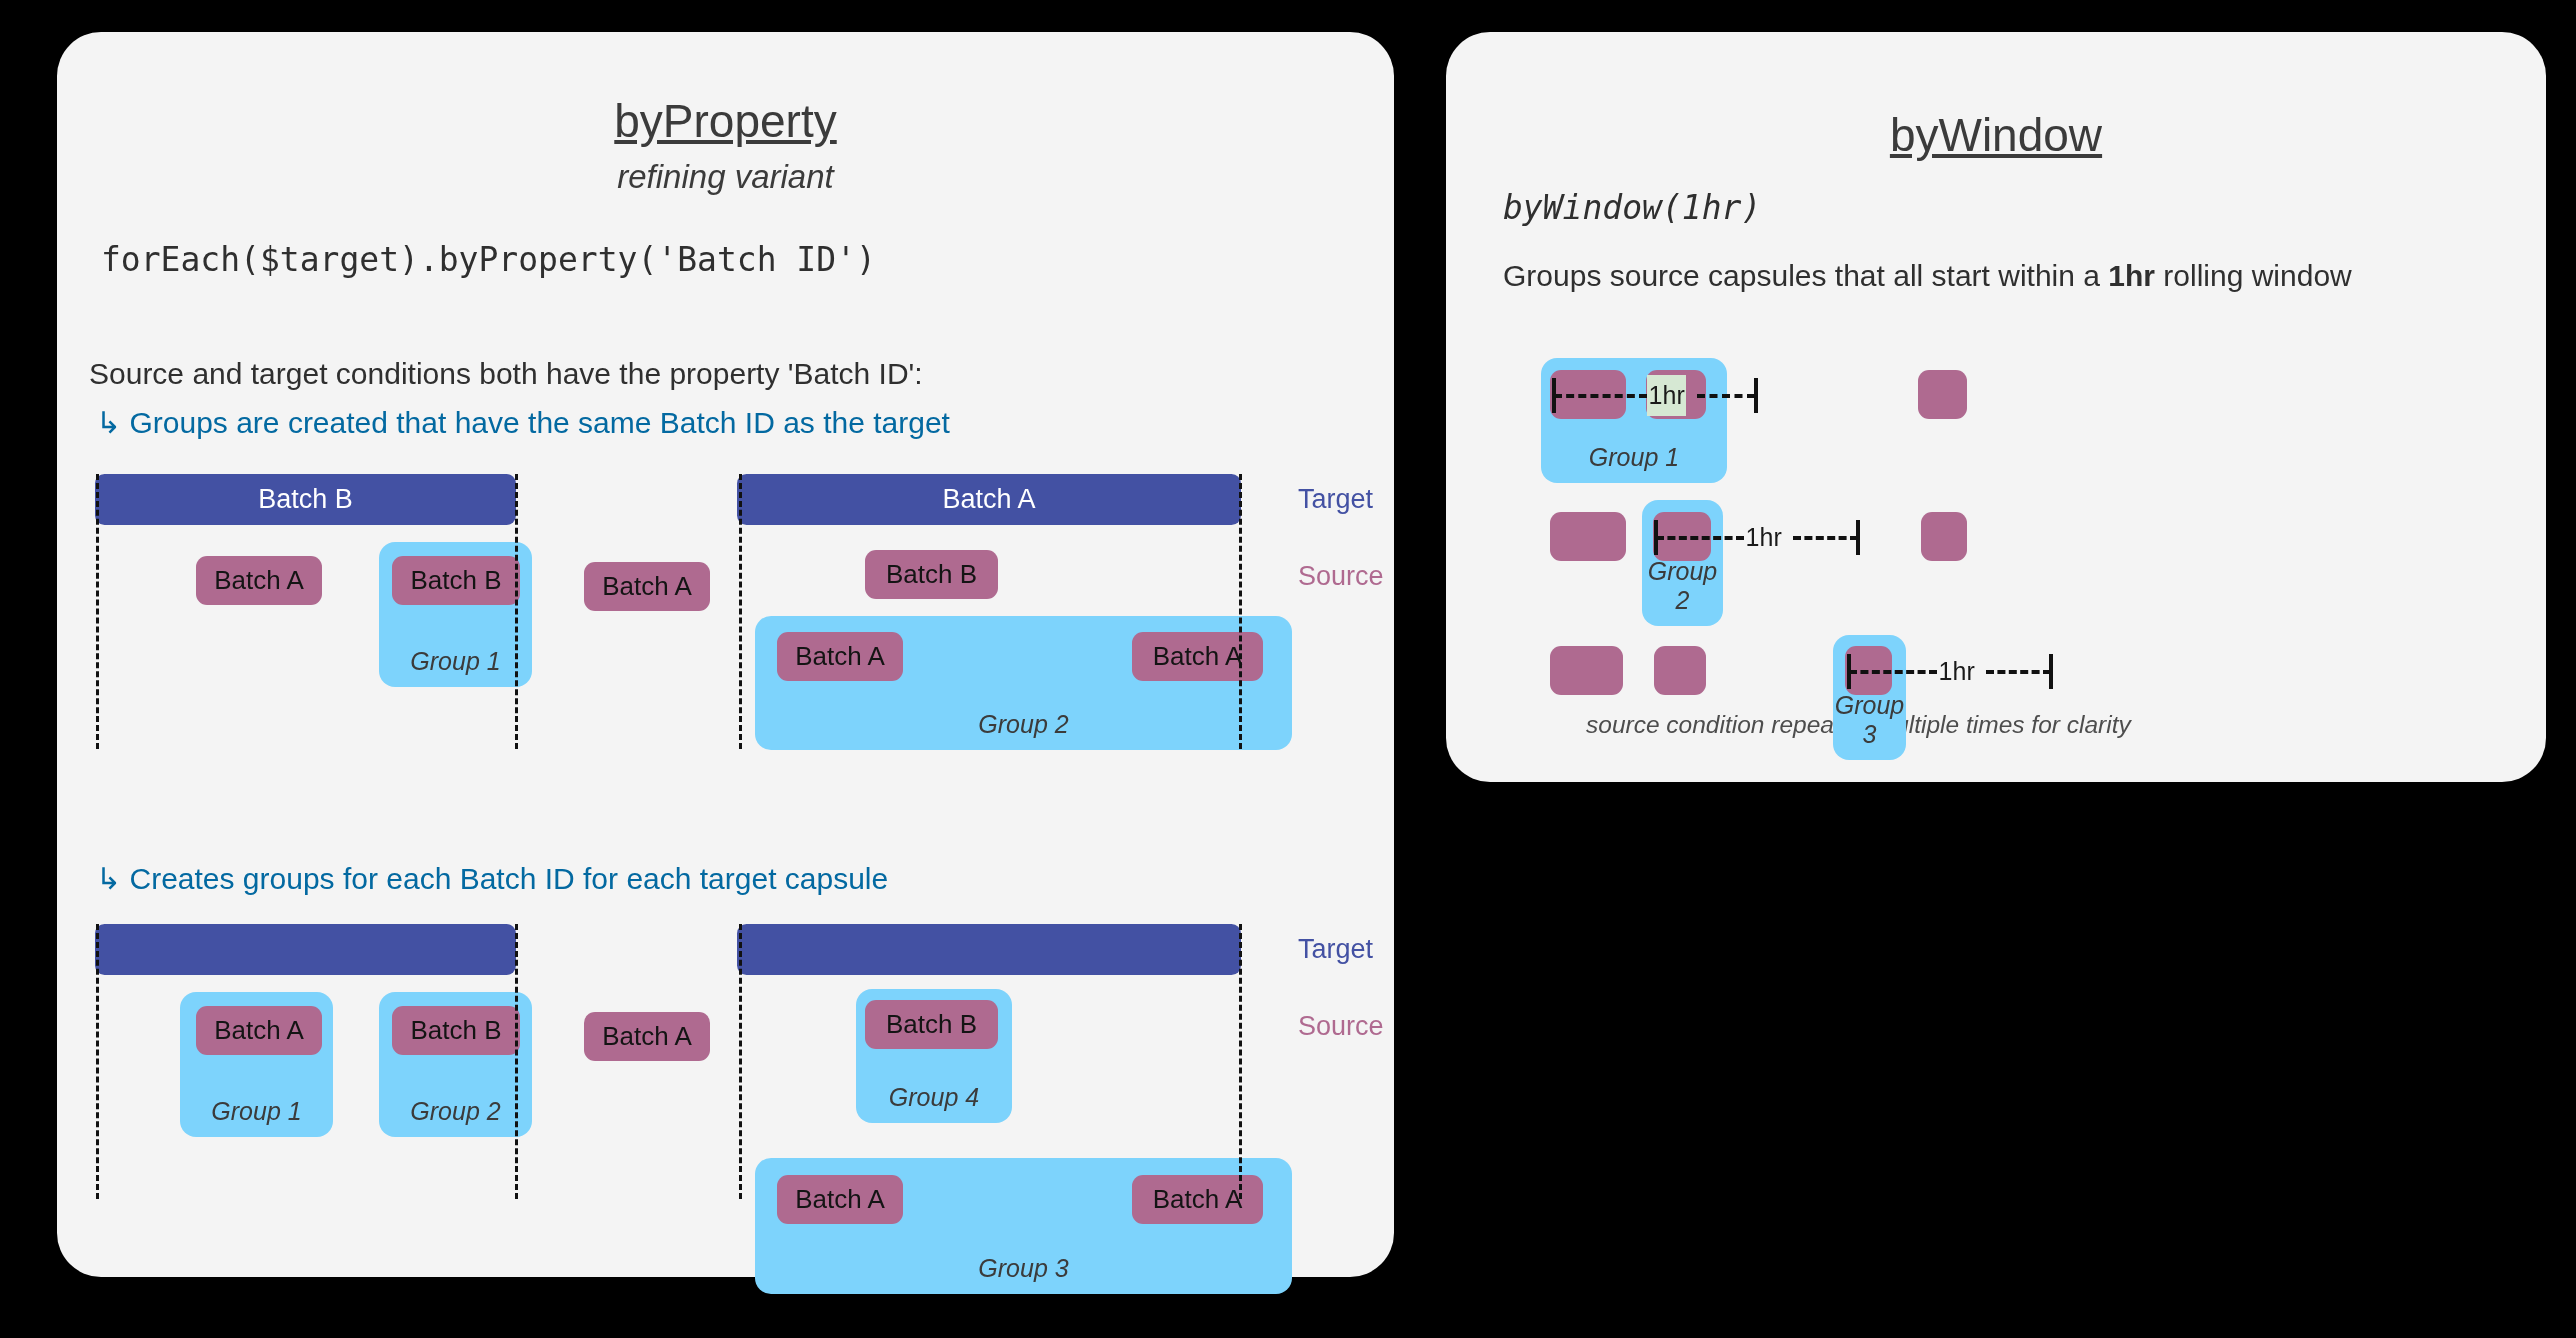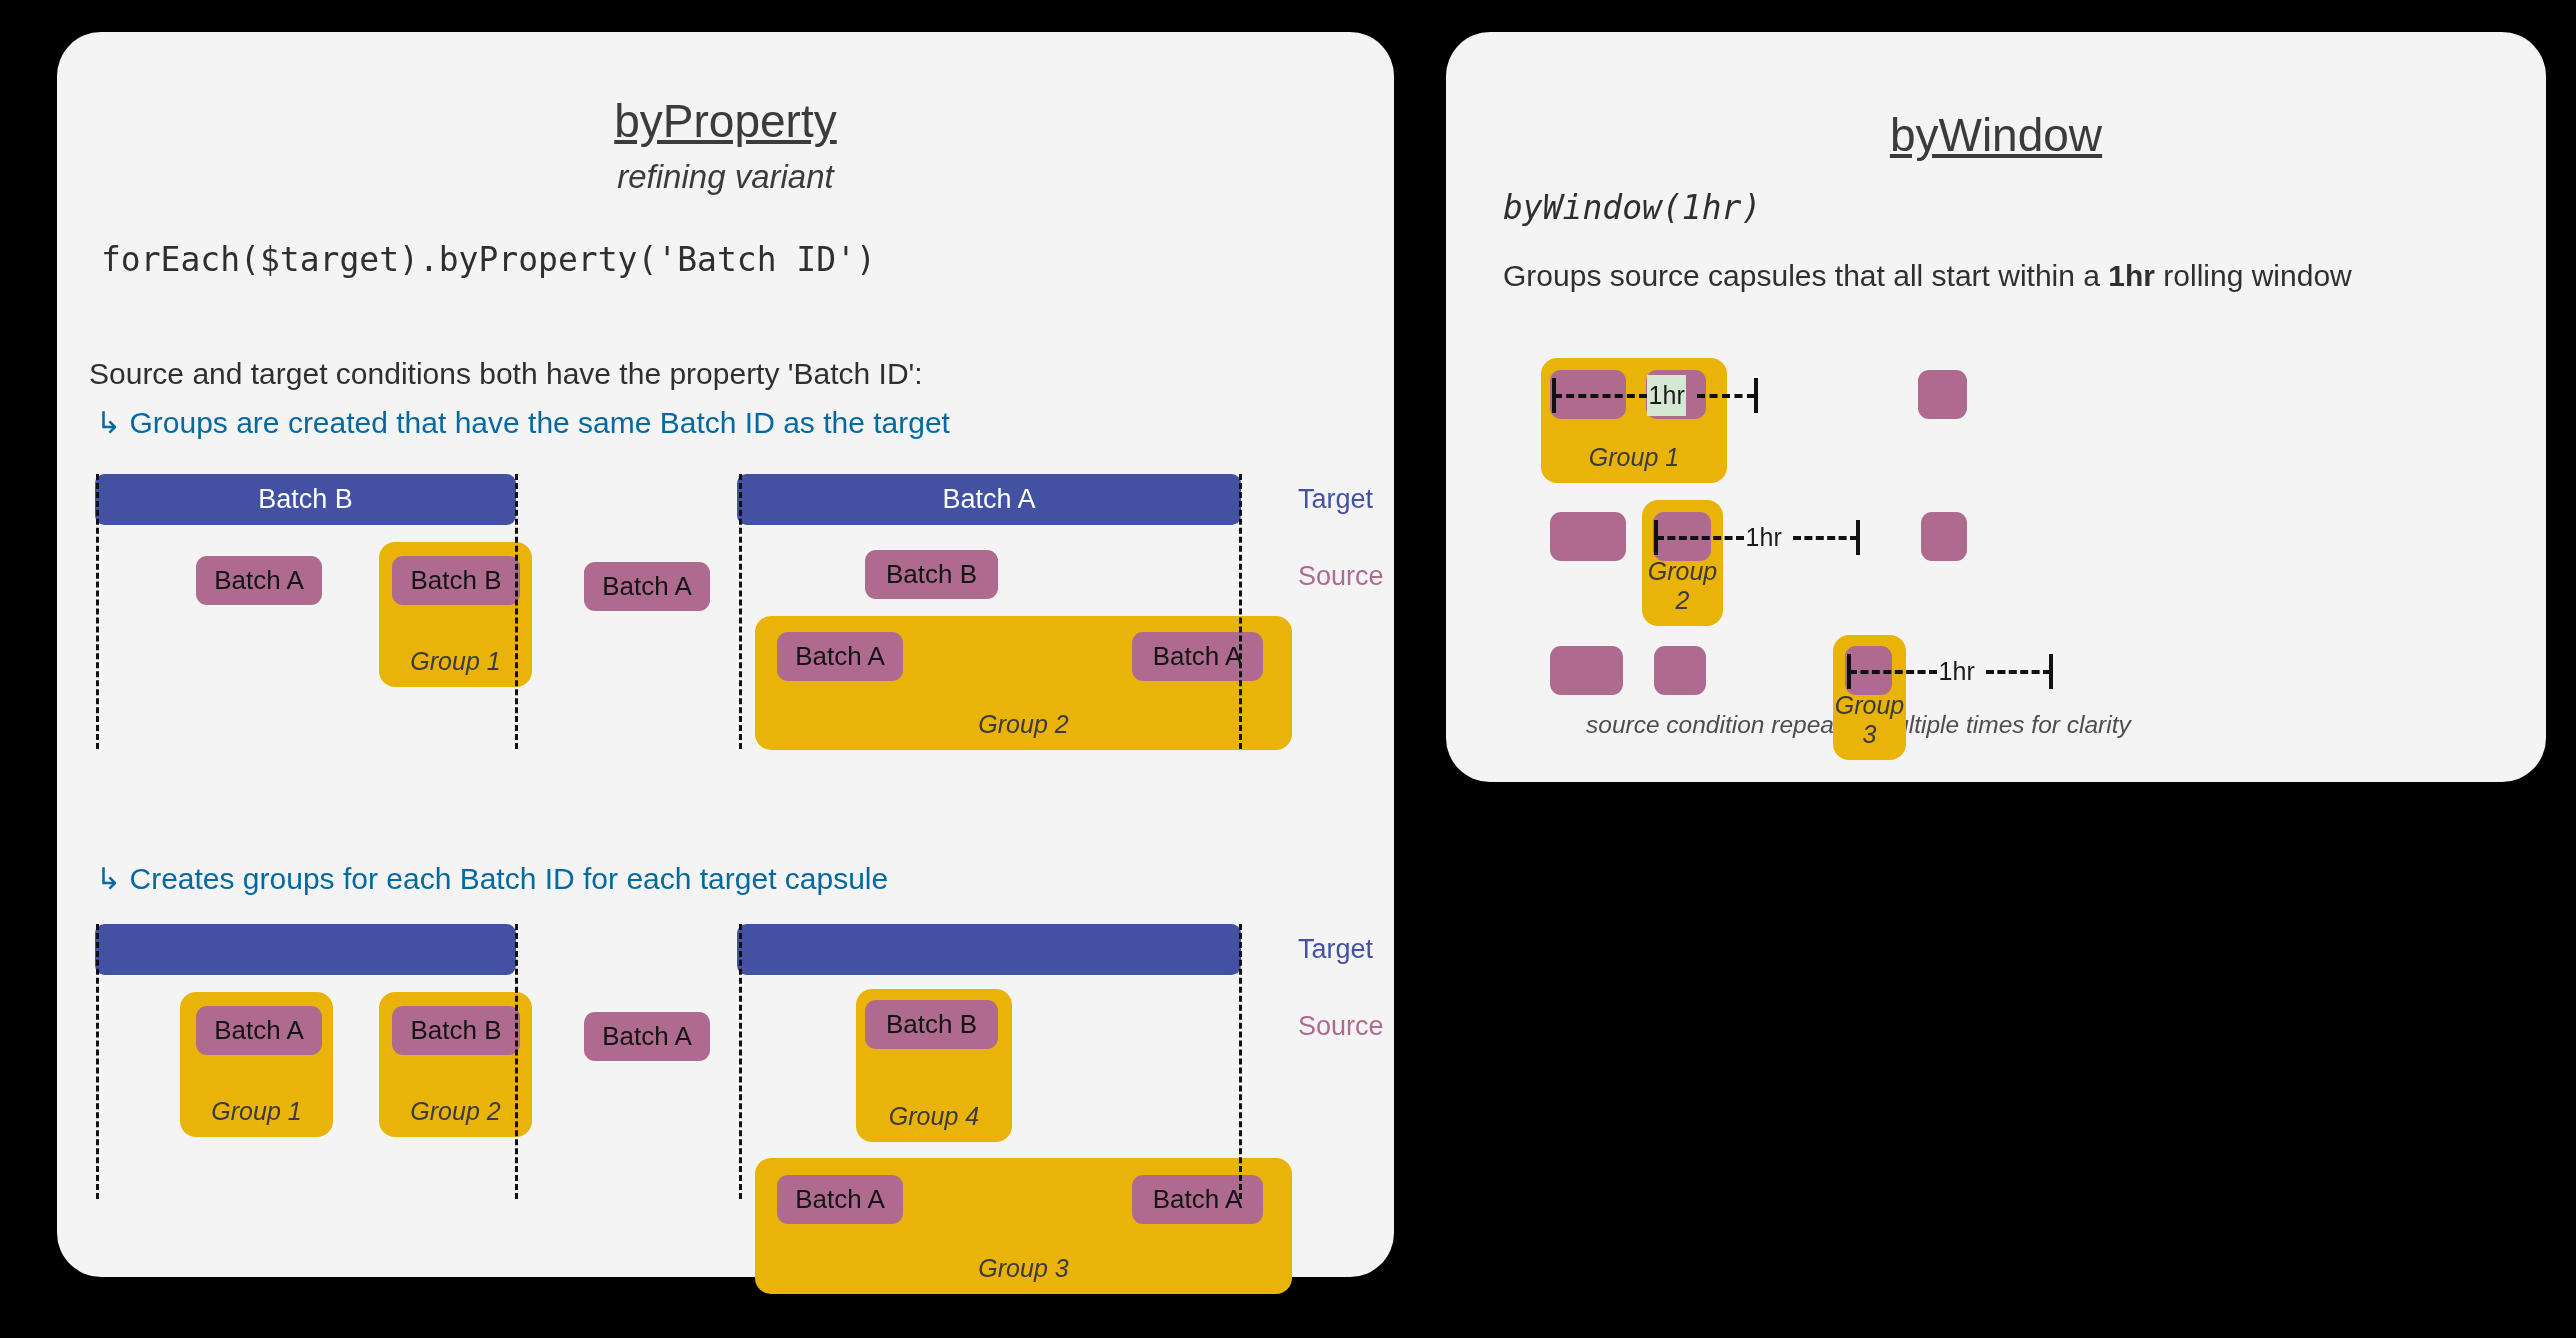--- a/index.html
+++ b/index.html
@@ -106,21 +106,21 @@
     font-size: 26px;
     display: flex;
     align-items: center;
     justify-content: center;
     height: 49px;
     z-index: 3;
   }
 
   .group-box {
     position: absolute;
-    background: #eab308;
+    background: #7dd3fc;
     border-radius: 16px;
     z-index: 1;
   }
   .group-label {
     position: absolute;
     left: 0; right: 0;
     bottom: 11px;
     text-align: center;
     font-size: 25px;
     font-style: italic;
@@ -228,21 +228,21 @@
       <div class="vline" style="left:1182px;top:0px; height:275px;"></div>
 
       <div class="group-box" style="left:123px; top:68px; width:153px; height:145px;">
         <div class="group-label">Group 1</div>
       </div>
 
       <div class="group-box" style="left:322px; top:68px; width:153px; height:145px;">
         <div class="group-label">Group 2</div>
       </div>
 
-      <div class="group-box" style="left:799px; top:65px; width:156px; height:153px;">
+      <div class="group-box" style="left:799px; top:65px; width:156px; height:134px;">
         <div class="group-label">Group 4</div>
       </div>
 
       <div class="group-box" style="left:698px; top:234px; width:537px; height:136px;">
         <div class="group-label">Group 3</div>
       </div>
 
       <div class="source-capsule" style="left:139px; top:82px; width:126px;">Batch A</div>
       <div class="source-capsule" style="left:335px; top:82px; width:128px;">Batch B</div>
       <div class="source-capsule" style="left:527px; top:88px; width:126px;">Batch A</div>

